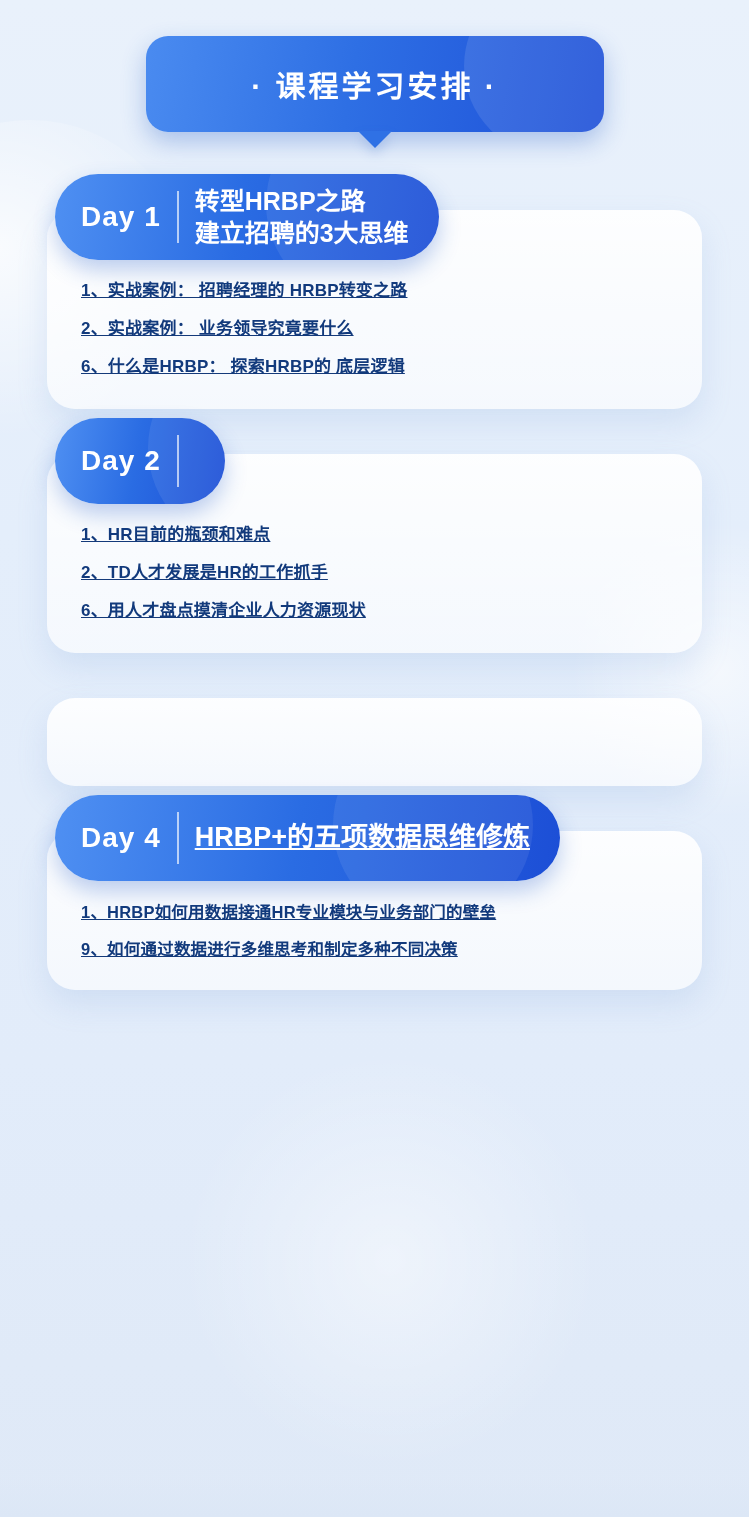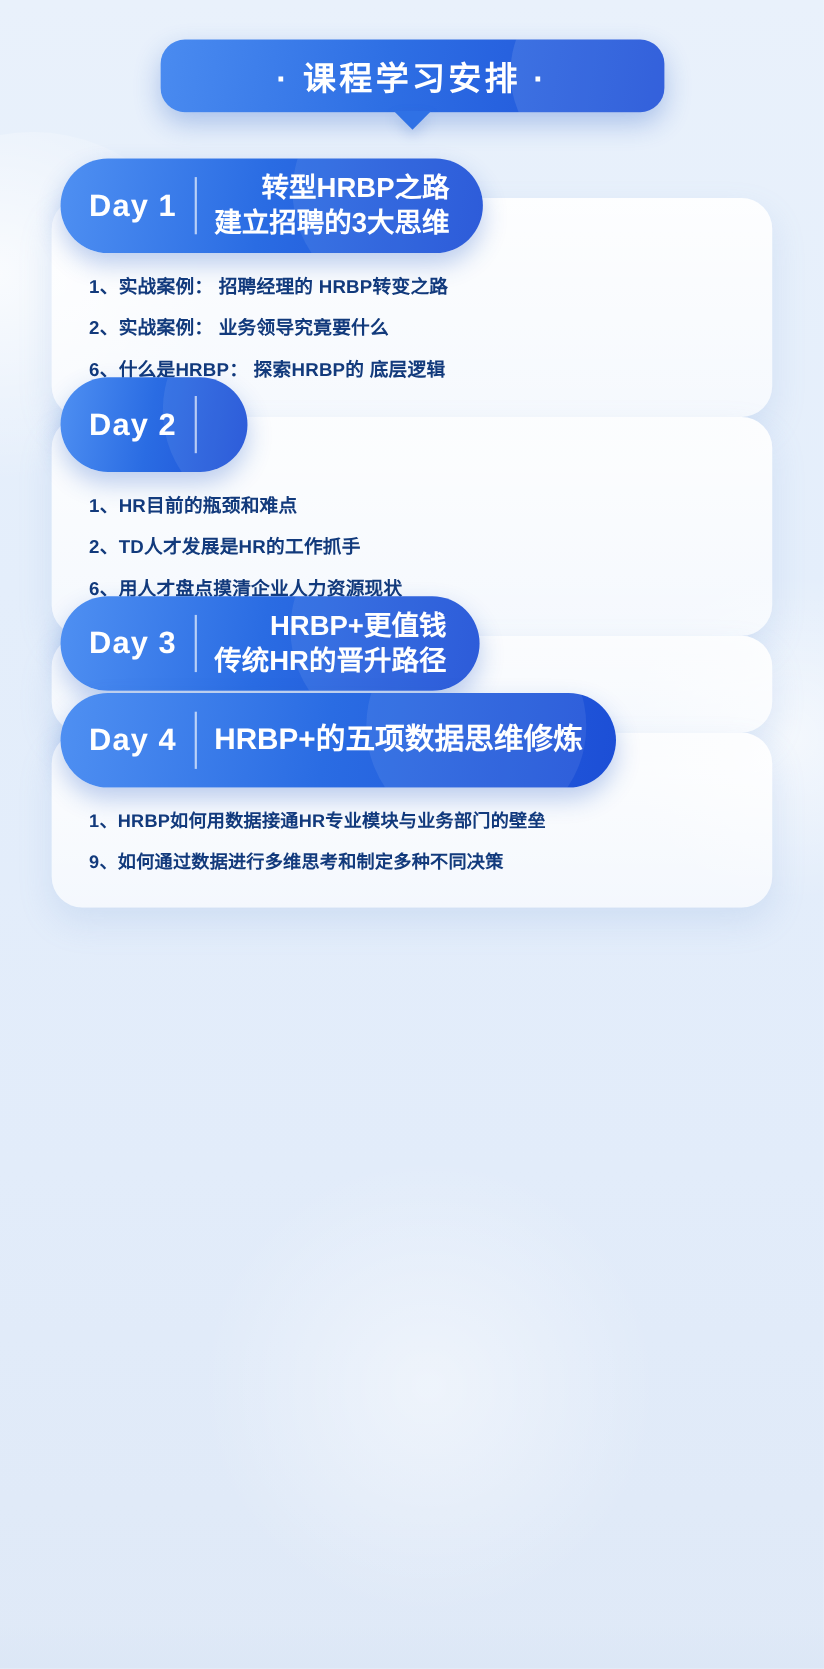--- a/index.html
+++ b/index.html
@@ -43,21 +43,21 @@
   .header-wrap {
     position: relative;
     width: 100%;
     padding-top: 36px;
     display: flex;
     flex-direction: column;
     align-items: center;
   }
   .header-banner {
     width: 458px;
-    height: 66px;
+    height: 96px;
     border-radius: 22px;
     background: linear-gradient(100deg, #4a8bf0 0%, #2e6fe4 45%, #1d4fd8 100%);
     box-shadow: 0 10px 24px rgba(38, 92, 200, 0.32);
     display: flex;
     align-items: center;
     justify-content: center;
     position: relative;
     overflow: hidden;
   }
   .header-banner::after {
@@ -84,20 +84,21 @@
     filter: drop-shadow(0 6px 6px rgba(38, 92, 200, 0.22));
   }
 
   
   .cards {
     position: relative;
     margin-top: 62px;
     padding: 0 47px;
     display: flex;
     flex-direction: column;
+    gap: 45px;
   }
 
   .card {
     position: relative;
     background: linear-gradient(180deg, rgba(255,255,255,0.92) 0%, rgba(255,255,255,0.62) 100%);
     border-radius: 28px;
     padding: 62px 0 26px 0;
     box-shadow: 0 14px 30px rgba(120, 160, 215, 0.18);
   }
 
@@ -144,31 +145,32 @@
     flex-direction: column;
     justify-content: center;
     z-index: 2;
   }
   .head-title {
     font-size: 25px;
     font-weight: bold;
     color: #ffffff;
     line-height: 1.28;
     white-space: nowrap;
-    text-align: right;
   }
   .head-title.single {
     font-size: 27px;
+    text-decoration: underline;
   }
 
   .card-body {
     padding: 8px 34px 4px 34px;
     display: flex;
     flex-direction: column;
     gap: 15px;
+    text-decoration: underline;
   }
   .card-item {
     font-size: 17px;
     font-weight: bold;
     color: #123a7c;
     line-height: 1.35;
     letter-spacing: 0.2px;
     white-space: nowrap;
   }
 
@@ -222,28 +224,20 @@
       <div class="divider"></div>
     </div>
     <div class="card-body">
       <div class="card-item">1、HR目前的瓶颈和难点</div>
       <div class="card-item">2、TD人才发展是HR的工作抓手</div>
       <div class="card-item">6、用人才盘点摸清企业人力资源现状</div>
     </div>
   </div>
 
   <div class="card day3">
-    <div class="card-head">
-      <div class="day-label">Day 3</div>
-      <div class="divider"></div>
-      <div class="head-titles">
-        <div class="head-title">HRBP+更值钱</div>
-        <div class="head-title">传统HR的晋升路径</div>
-      </div>
-    </div>
   </div>
 
   <div class="card day4">
     <div class="card-head">
       <div class="day-label">Day 4</div>
       <div class="divider"></div>
       <div class="head-titles">
         <div class="head-title single">HRBP+的五项数据思维修炼</div>
       </div>
     </div>

